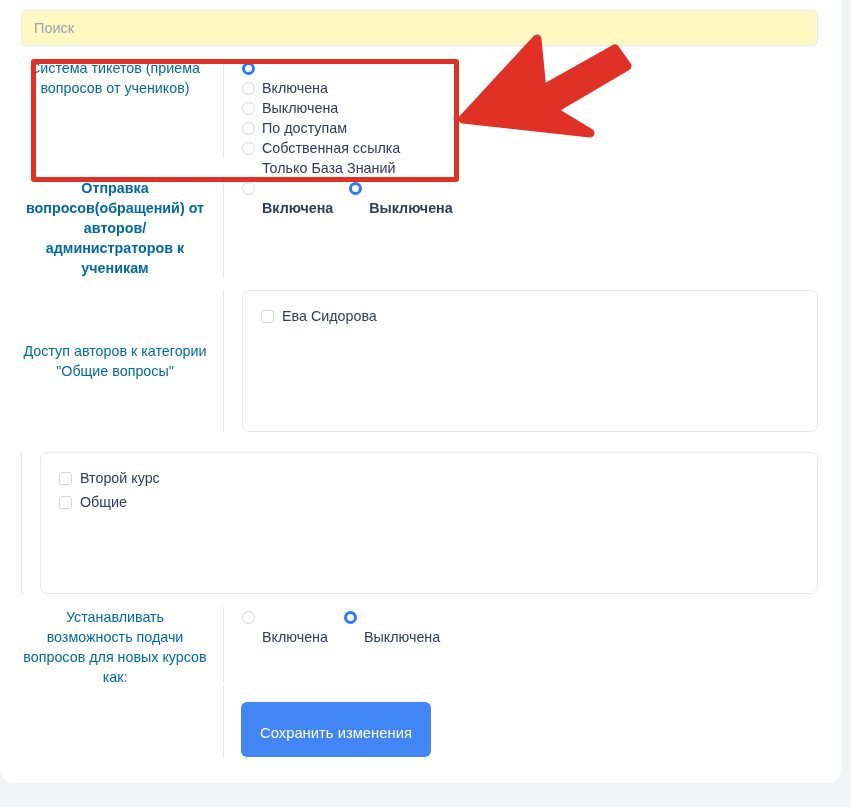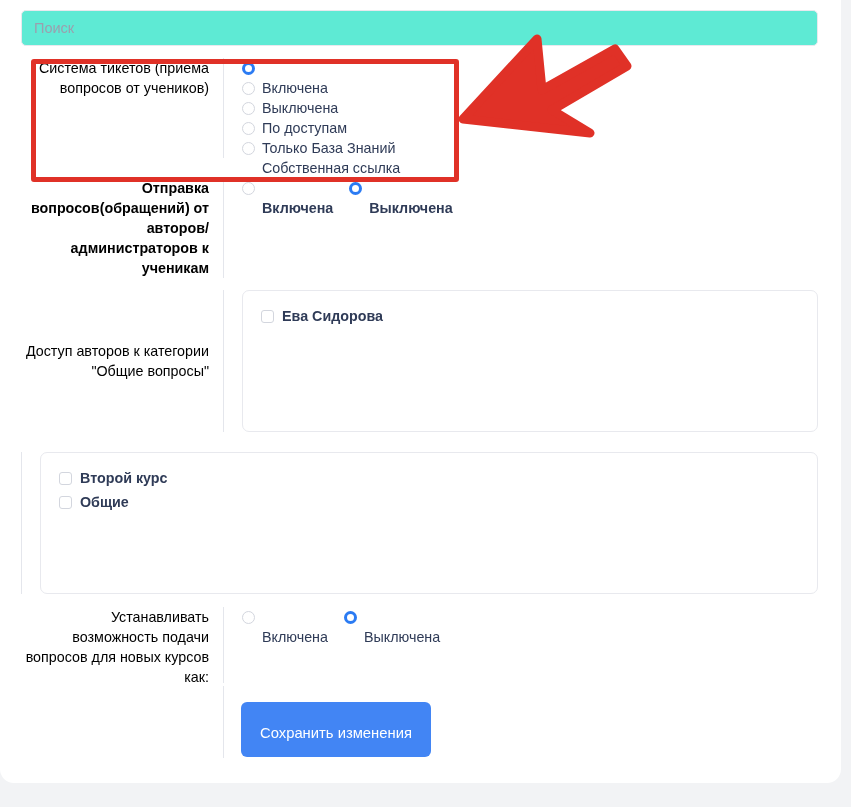--- a/index.html
+++ b/index.html
@@ -35,44 +35,44 @@
     top: 24px;
     width: 797px;
     height: 36px;
   }
   .search-input {
     width: 100%;
     height: 100%;
     box-sizing: border-box;
     border: 1px solid #e8e9ee;
     border-radius: 5px;
-    background: #5eead4;
+    background: #fef9c3;
     font-family: "Liberation Sans", sans-serif;
     font-size: 14.5px;
     color: #2f3b57;
     padding: 0 12px;
     outline: none;
   }
   .search-input::placeholder {
     color: #9aa0ae;
   }
   
   .row {
     position: absolute;
     display: flex;
     left: 21px;
     width: 797px;
   }
   .row-label {
     width: 202px;
     flex: 0 0 202px;
-    text-align: right;
+    text-align: center;
     padding-right: 14px;
     box-sizing: border-box;
-    color: #000000;
+    color: #0369a1;
     font-size: 14.3px;
     line-height: 20px;
   }
   .divider {
     width: 1px;
     background: #e4e6ec;
     flex: 0 0 1px;
   }
   .row-control {
     flex: 1 1 auto;
@@ -135,21 +135,20 @@
     background: #ffffff;
     box-sizing: border-box;
     flex: 0 0 13px;
     margin-right: 8px;
   }
   .check-label {
     font-size: 14.3px;
     color: #2f3b57;
     line-height: 20px;
     white-space: nowrap;
-    font-weight: bold;
   }
   
   .save-btn {
     position: absolute;
     left: 241px;
     top: 716px;
     height: 55px;
     padding: 12px 19px;
     background: #4285f4;
     color: #ffffff;
@@ -210,25 +209,25 @@
         <div class="radio-item">
           <span class="radio-dot"></span>
           <span class="radio-label">Выключена</span>
         </div>
         <div class="radio-item">
           <span class="radio-dot"></span>
           <span class="radio-label">По доступам</span>
         </div>
         <div class="radio-item">
           <span class="radio-dot"></span>
+          <span class="radio-label">Собственная ссылка</span>
+        </div>
+        <div class="radio-item">
+          <span class="radio-dot"></span>
           <span class="radio-label">Только База Знаний</span>
-        </div>
-        <div class="radio-item">
-          <span class="radio-dot"></span>
-          <span class="radio-label">Собственная ссылка</span>
         </div>
       </div>
     </div>
 
     <div class="row" style="top:192px; height:100px;font-weight:bold;">
       <div class="row-label">Отправка вопросов(обращений) от авторов/администраторов к ученикам</div>
       <div class="divider"></div>
       <div class="row-control">
         <div class="radio-row-inline">
           <div class="radio-item">

